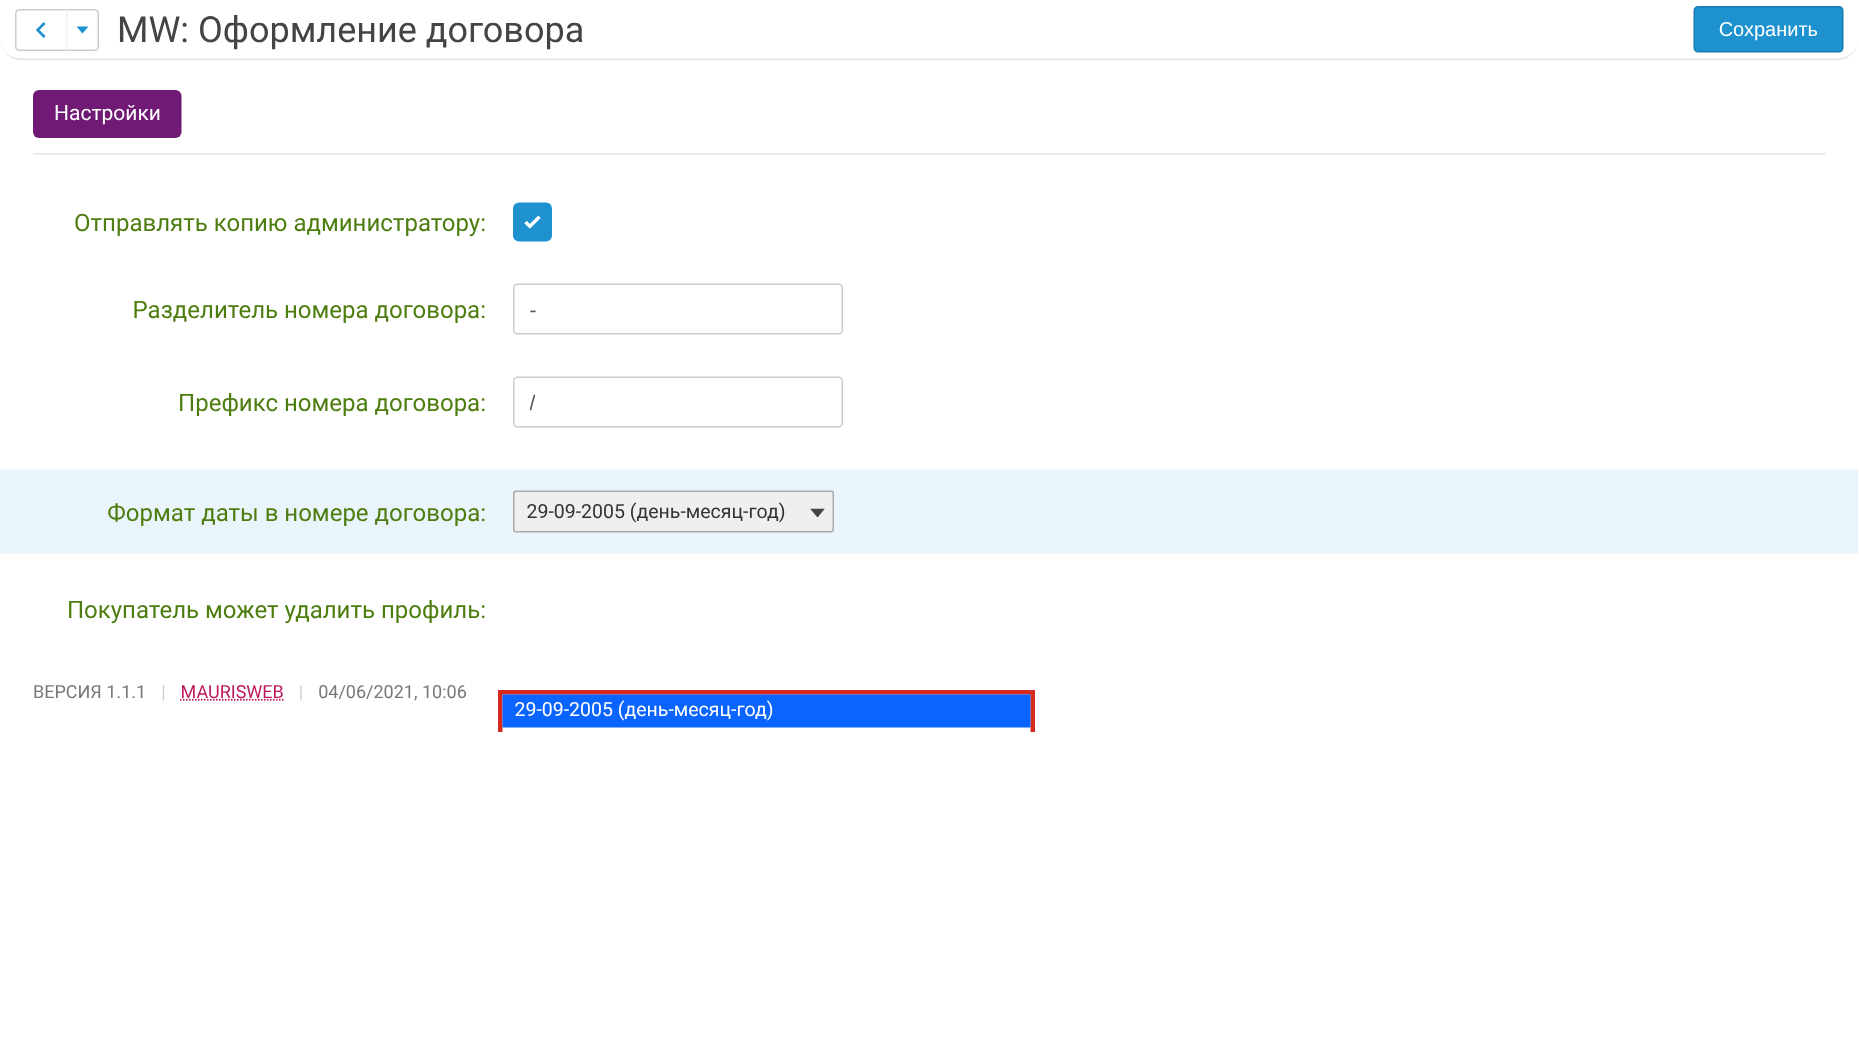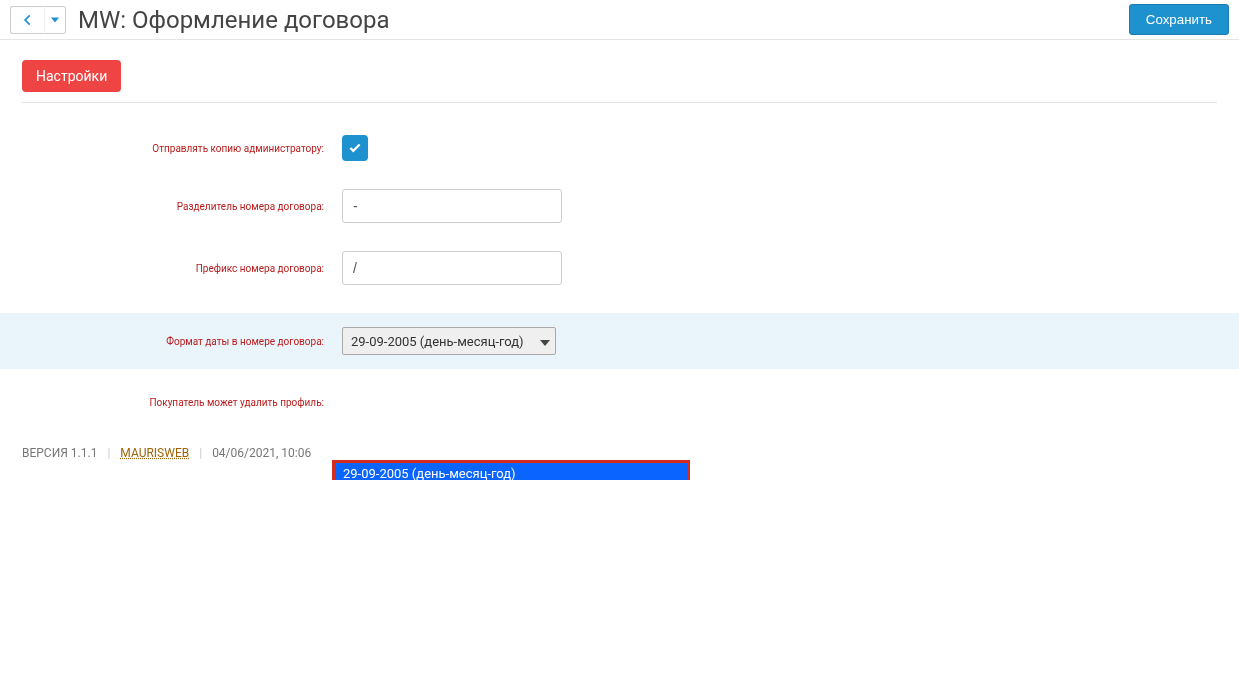--- a/index.html
+++ b/index.html
@@ -7,20 +7,21 @@
     font-family: -apple-system, BlinkMacSystemFont, "Segoe UI", Roboto, "Helvetica Neue", Arial, sans-serif;
     font-size: 14px;
     color: #333;
     background: #fff;
   }
   .topbar {
     display: flex;
     align-items: center;
     padding: 4px 10px;
     border-bottom: 1px solid #e5e5e5;
+    border-radius: 14px;
   }
   .btn {
     display: inline-flex;
     align-items: center;
     justify-content: center;
     border: 1px solid #ccc;
     background: #fff;
     border-radius: 3px;
     cursor: pointer;
     font-size: 14px;
@@ -65,21 +66,21 @@
     padding: 8px 14px;
     border-radius: 4px;
     cursor: pointer;
     font-size: 14px;
   }
   .tab-inactive {
     background: #eef0f2;
     color: #1e91cf;
   }
   .tab-active {
-    background: #ef4444;
+    background: #701a75;
     color: #fff;
   }
   hr.divider {
     border: none;
     border-top: 1px solid #e5e5e5;
     margin: 8px 0 18px 0;
   }
   .form-row {
     display: flex;
     align-items: center;
@@ -87,22 +88,22 @@
   }
   .form-row.highlight {
     background: #eaf4fb;
     margin: 14px -22px;
     padding: 14px 22px;
   }
   .form-label {
     width: 320px;
     text-align: right;
     padding-right: 18px;
-    color: #b91c1c;
-    font-size: 10px;
+    color: #4d7c0f;
+    font-size: 16px;
   }
   .form-input-text {
     width: 220px;
     height: 34px;
     border: 1px solid #ccc;
     border-radius: 3px;
     padding: 0 10px;
     font-size: 14px;
     color: #555;
   }
@@ -166,21 +167,21 @@
     align-items: flex-start;
     gap: 10px;
     font-size: 12px;
     color: #777;
     padding: 24px 0 0 0;
   }
   .footer .sep {
     color: #ccc;
   }
   .footer a {
-    color: #a16207;
+    color: #be185d;
     text-decoration-style: dotted;
   }
   .content-wrap { position: relative; }
 </style>
 </head>
 <body>
 
 <div class="topbar">
   <button class="btn btn-back">
     <svg width="14" height="14" viewBox="0 0 24 24" fill="none" stroke="#1e91cf" stroke-width="3">

